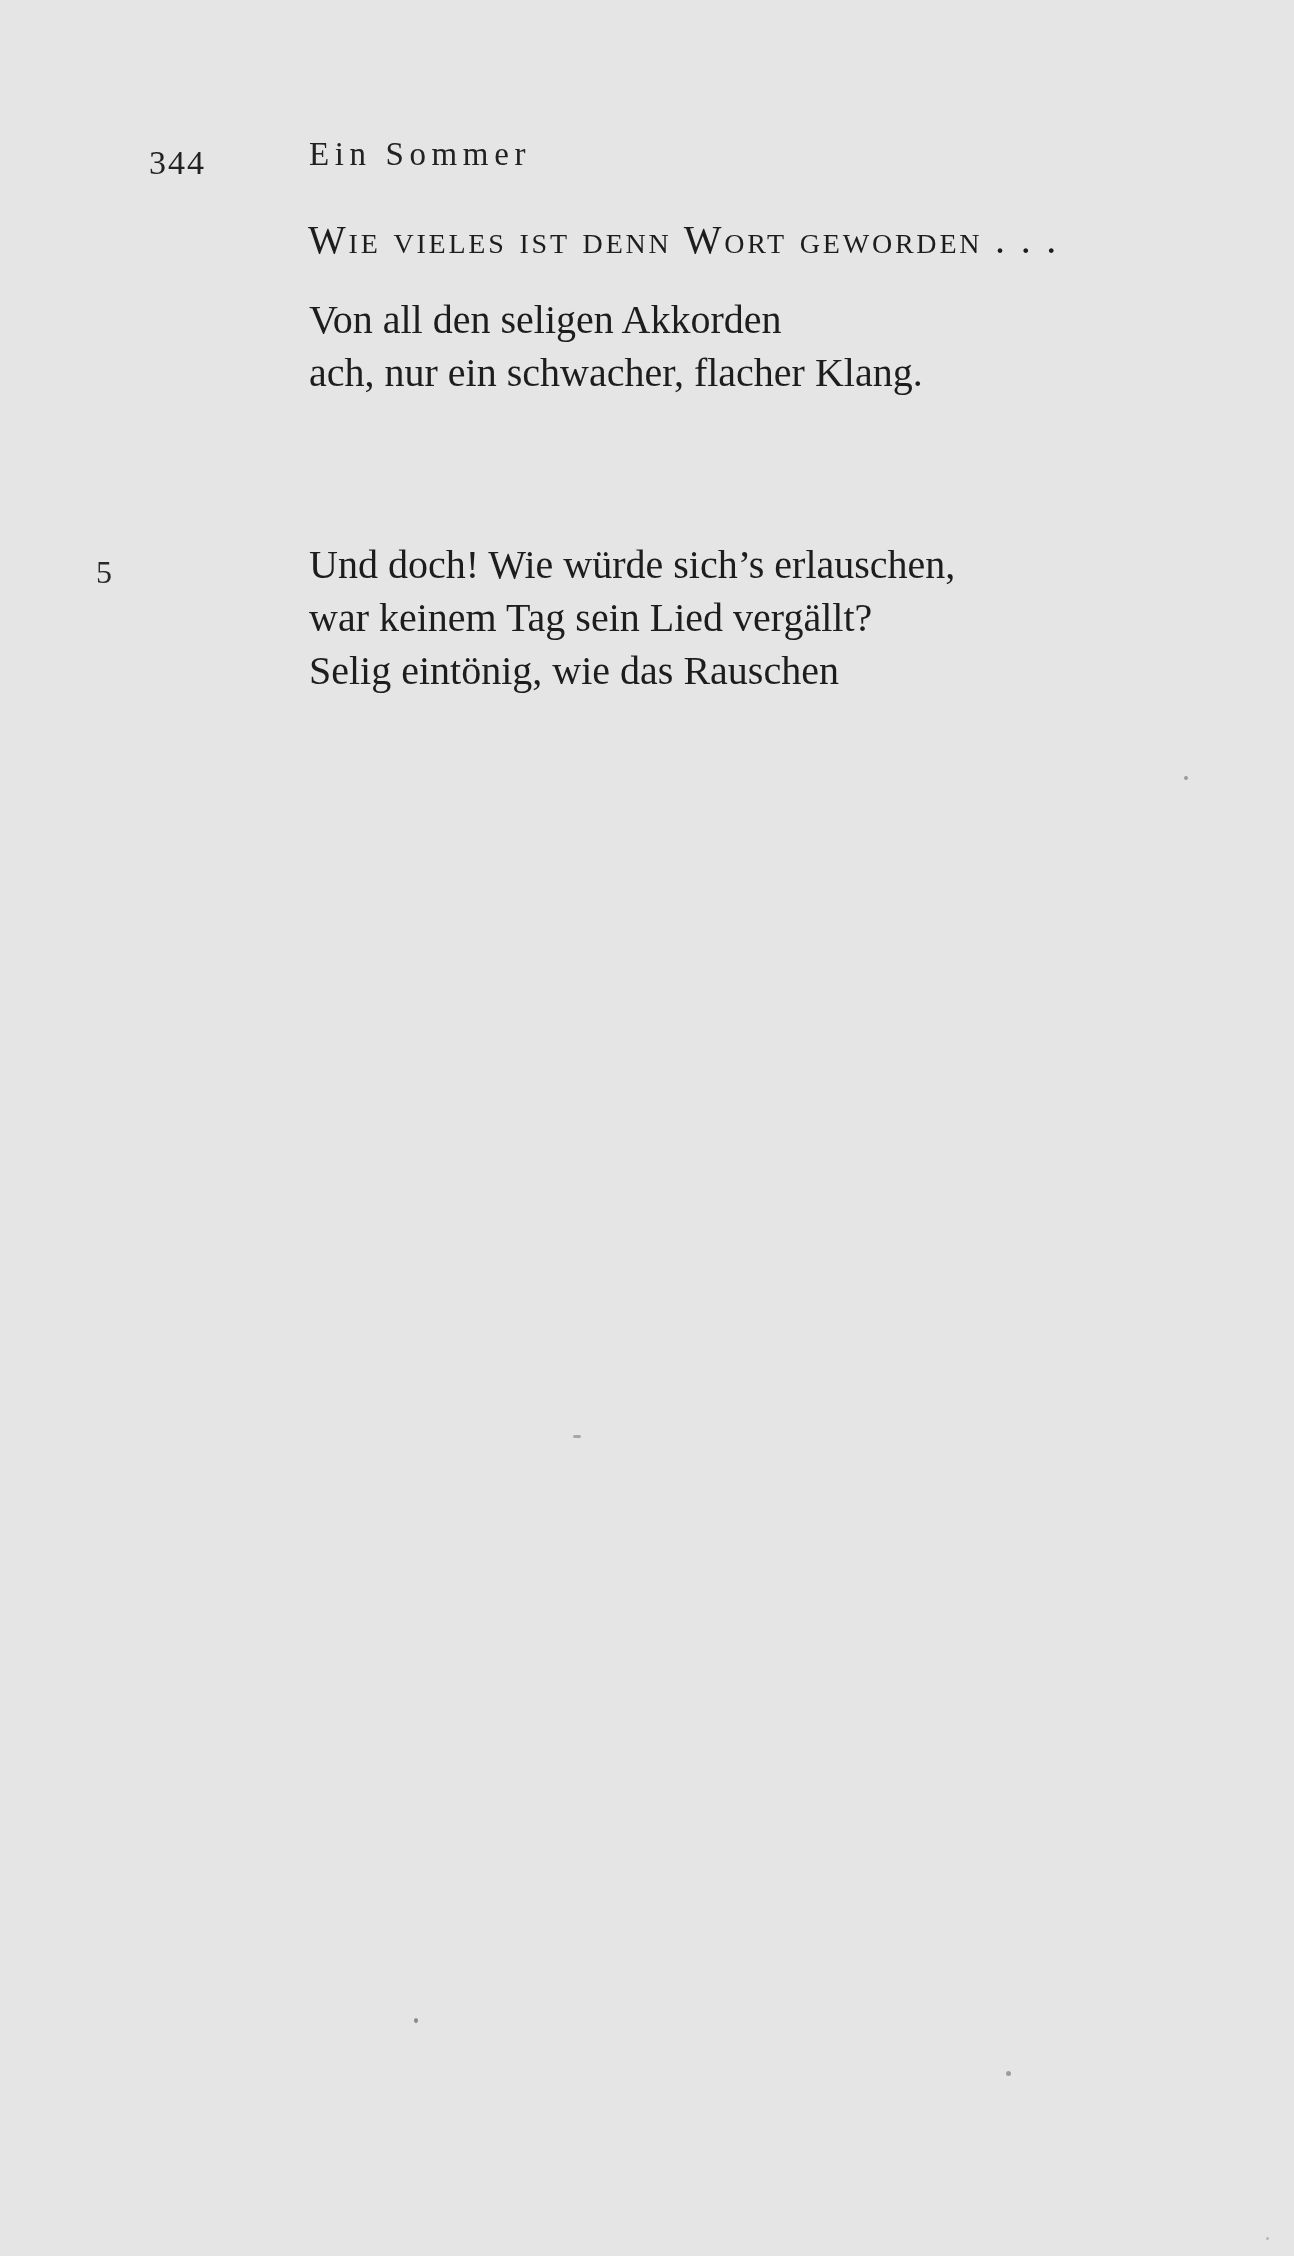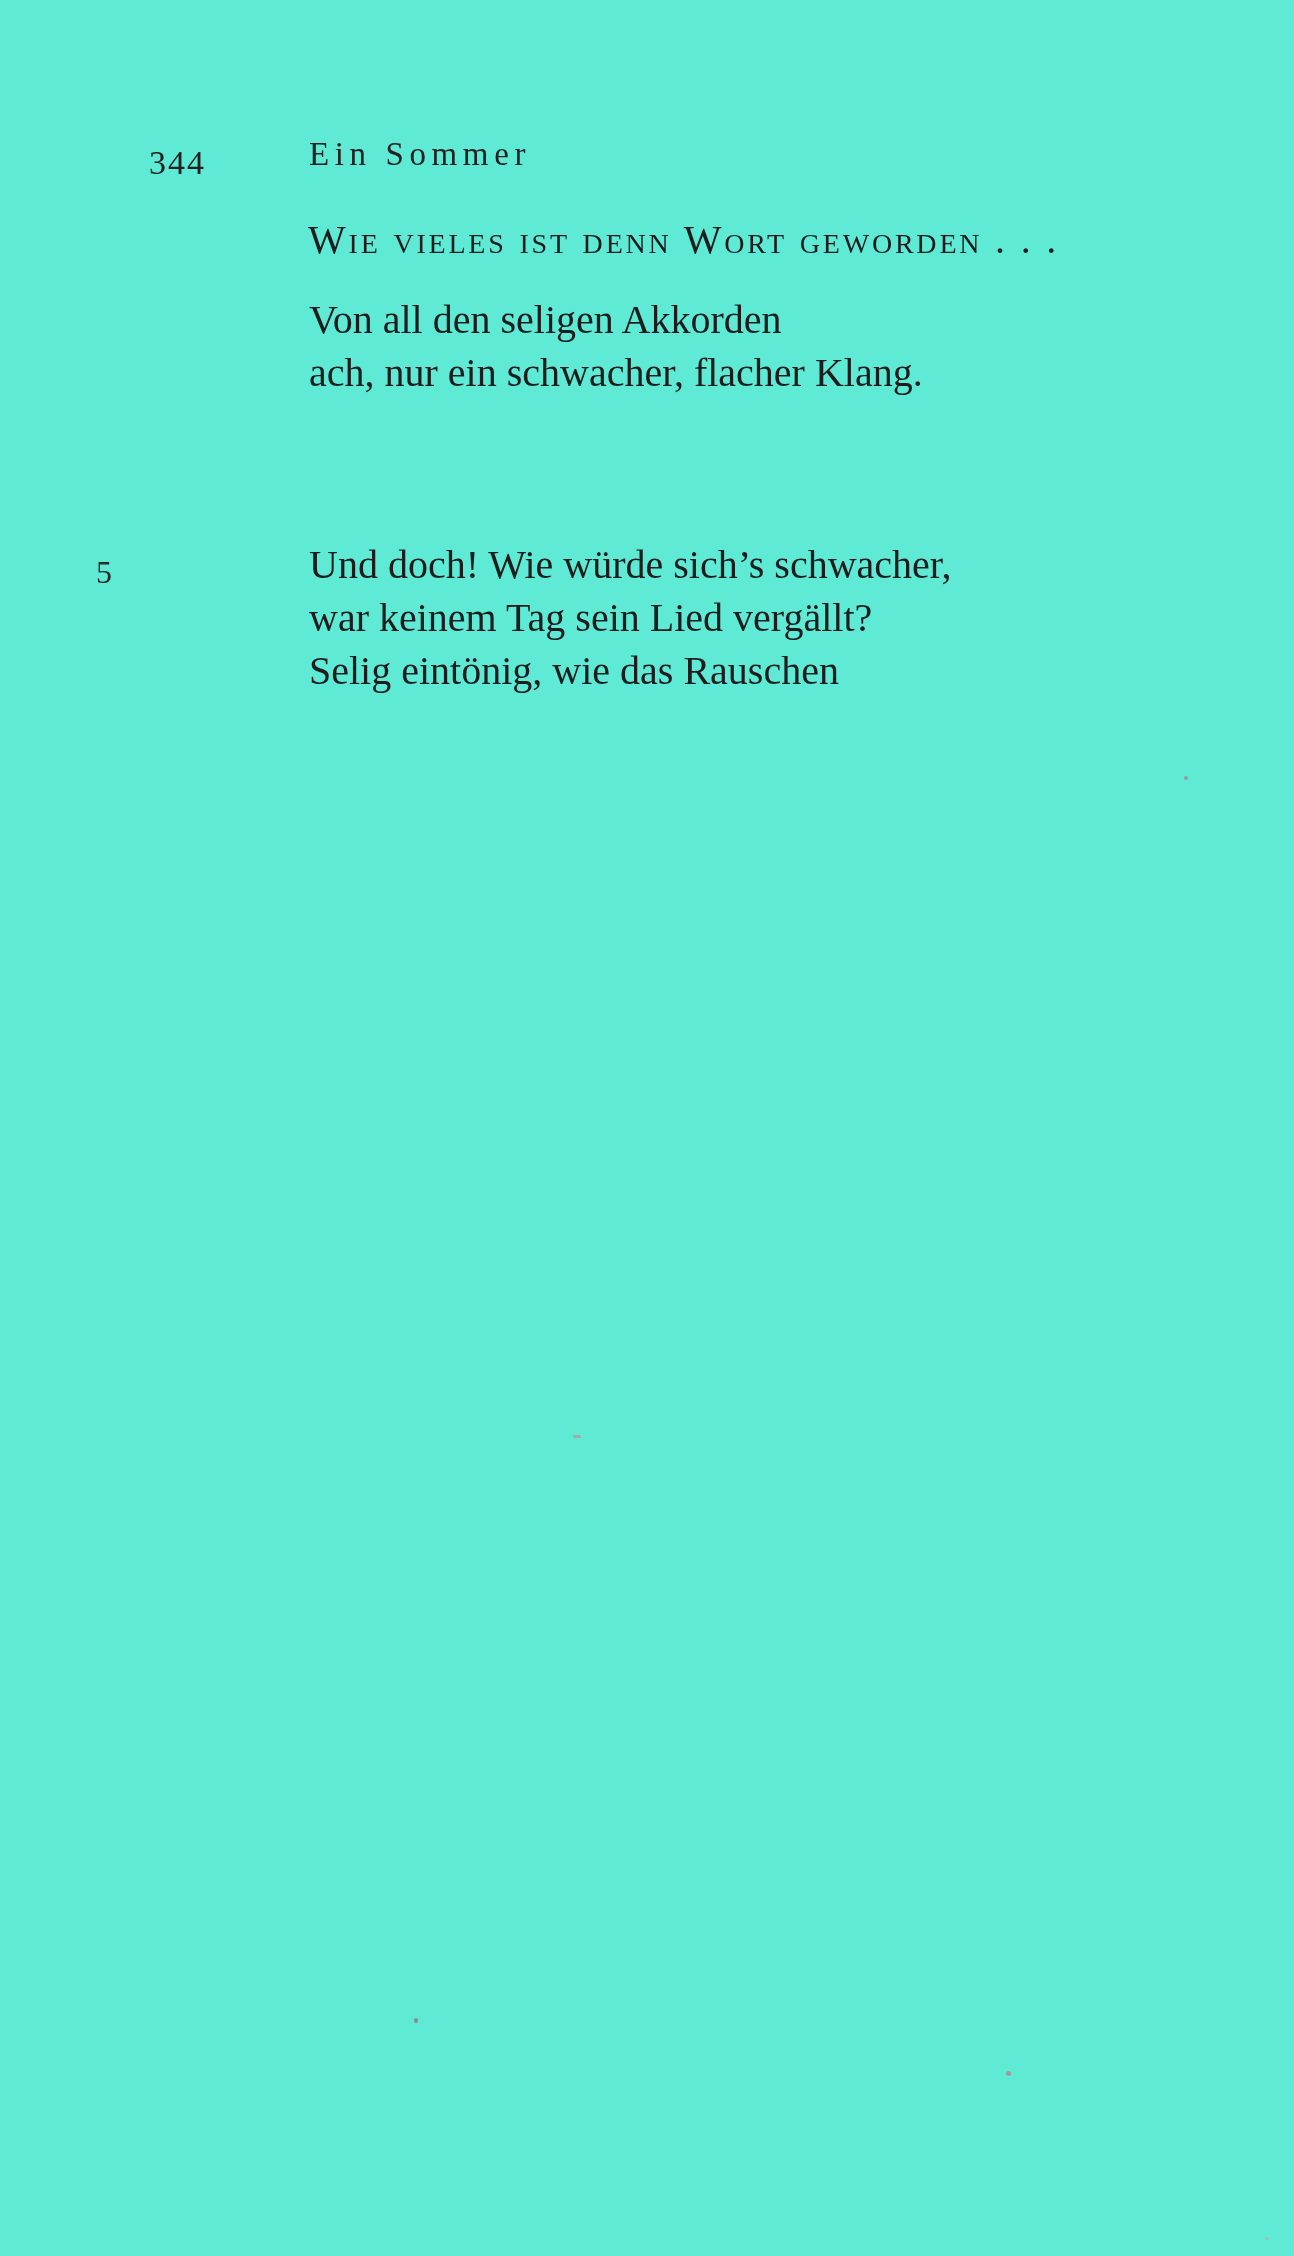--- a/index.html
+++ b/index.html
@@ -8,21 +8,21 @@
       height: 2256px;
       background: #ffffff;
       position: relative;
       overflow: hidden;
       font-family: "Liberation Serif", "DejaVu Serif", serif;
       color: #1d1d1d;
     }
     .page {
       position: absolute;
       inset: 0;
-      background: #5eead4;
+      background: #e5e5e5;
     }
     .pagenum {
       position: absolute;
       left: 149px;
       top: 146px;
       font-size: 34px;
       line-height: 1;
       letter-spacing: 2px;
       color: #222;
     }
@@ -89,21 +89,21 @@
   <h1 class="poem-title">Wie vieles ist denn Wort geworden . . .</h1>
 
   <div class="stanza stanza-1">
     <div class="poem-line">Von all den seligen Akkorden</div>
     <div class="poem-line">ach, nur ein schwacher, flacher Klang.</div>
   </div>
 
   <div class="line-number">5</div>
 
   <div class="stanza stanza-2">
-    <div class="poem-line">Und doch! Wie würde sich’s schwacher,</div>
+    <div class="poem-line">Und doch! Wie würde sich’s erlauschen,</div>
     <div class="poem-line">war keinem Tag sein Lied vergällt?</div>
     <div class="poem-line">Selig eintönig, wie das Rauschen</div>
   </div>
 
   <div class="speck speck-1"></div>
   <div class="speck speck-2"></div>
   <div class="speck speck-3"></div>
   <div class="speck speck-4"></div>
   <div class="speck speck-5"></div>
 

